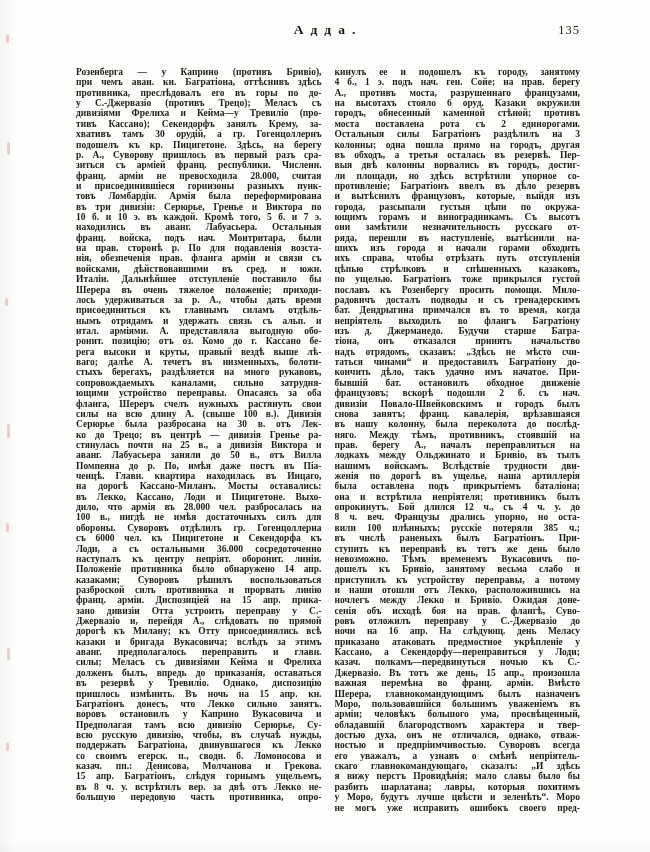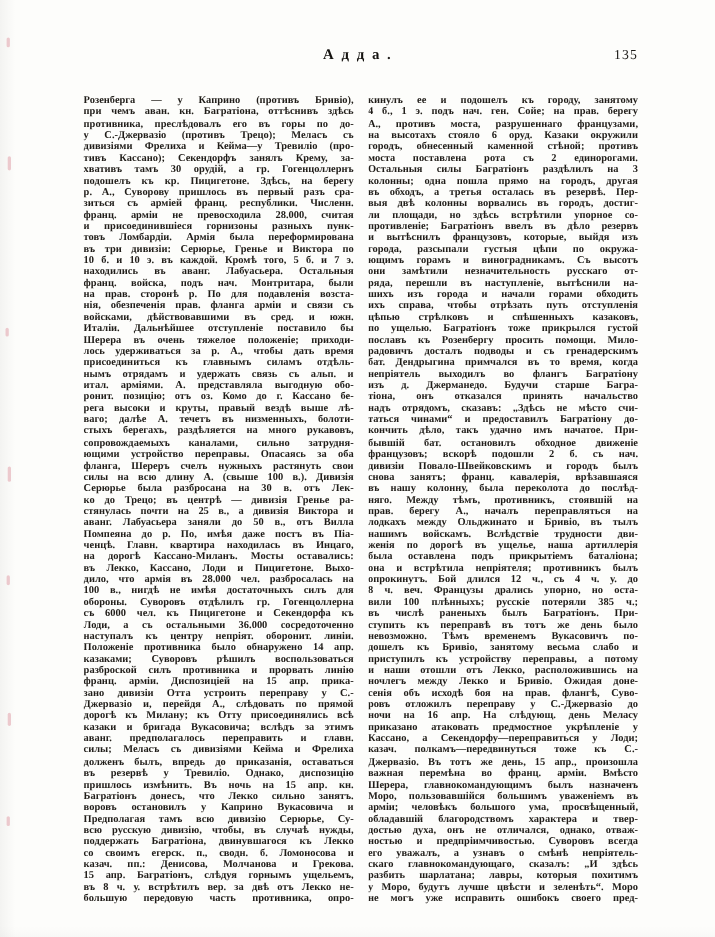--- a/index.html
+++ b/index.html
@@ -15,21 +15,21 @@
     width: 650px; height: 852px;
     background:
       linear-gradient(90deg, rgba(0,0,0,0.04) 0px, rgba(0,0,0,0) 14px),
       linear-gradient(0deg, rgba(0,0,0,0.02) 0px, rgba(0,0,0,0) 10px),
       #fdfdfb;
   }
   .text-block {
     position: absolute; left: 76px; top: 22px;
     width: 504px;
   }
-  .header { position: relative; height: 16px; margin-top: 20px; }
+  .header { position: relative; height: 16px; }
   .title {
     position: absolute; left: 0; right: 0; top: 0;
     text-align: center;
     font-weight: bold;
     font-size: 13.5px;
     letter-spacing: 7px;
     color: #151310;
   }
   .pagenum {
     position: absolute; right: 0; top: 1px;
@@ -215,31 +215,32 @@
           <div class="line">невозможно. Тѣмъ временемъ Вукасовичъ по-</div>
           <div class="line">дошелъ къ Бривіо, занятому весьма слабо и</div>
           <div class="line">приступилъ къ устройству переправы, а потому</div>
           <div class="line">и наши отошли отъ Лекко, расположившись на</div>
           <div class="line">ночлегъ между Лекко и Бривіо. Ожидая доне-</div>
           <div class="line">сенія объ исходѣ боя на прав. флангѣ, Суво-</div>
           <div class="line">ровъ отложилъ переправу у С.-Джервазіо до</div>
           <div class="line">ночи на 16 апр. На слѣдующ. день Меласу</div>
           <div class="line">приказано атаковать предмостное укрѣпленіе у</div>
           <div class="line">Кассано, а Секендорфу—переправиться у Лоди;</div>
-          <div class="line">казач. полкамъ—передвинуться тоже къ С.-</div>
+          <div class="line">казач. полкамъ—передвинуться ночью къ С.-</div>
           <div class="line">Джервазіо. Въ тотъ же день, 15 апр., произошла</div>
           <div class="line">важная перемѣна во франц. арміи. Вмѣсто</div>
           <div class="line">Шерера, главнокомандующимъ былъ назначенъ</div>
           <div class="line">Моро, пользовавшійся большимъ уваженіемъ въ</div>
           <div class="line">арміи; человѣкъ большого ума, просвѣщенный,</div>
           <div class="line">обладавшій благородствомъ характера и твер-</div>
           <div class="line">достью духа, онъ не отличался, однако, отваж-</div>
           <div class="line">ностью и предпріимчивостью. Суворовъ всегда</div>
           <div class="line">его уважалъ, а узнавъ о смѣнѣ непріятель-</div>
           <div class="line">скаго главнокомандующаго, сказалъ: „И здѣсь</div>
+          <div class="line">я вижу перстъ Провидѣнія; мало славы было бы</div>
           <div class="line">разбить шарлатана; лавры, которыя похитимъ</div>
           <div class="line">у Моро, будутъ лучше цвѣсти и зеленѣть“. Моро</div>
           <div class="line">не могъ уже исправить ошибокъ своего пред-</div>
         </div>
     </div>
   </div>
 
 </div>
 
 </body></html>

